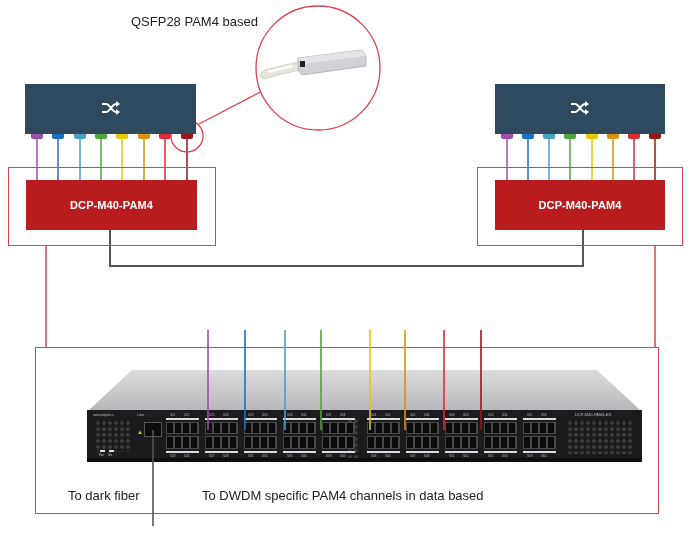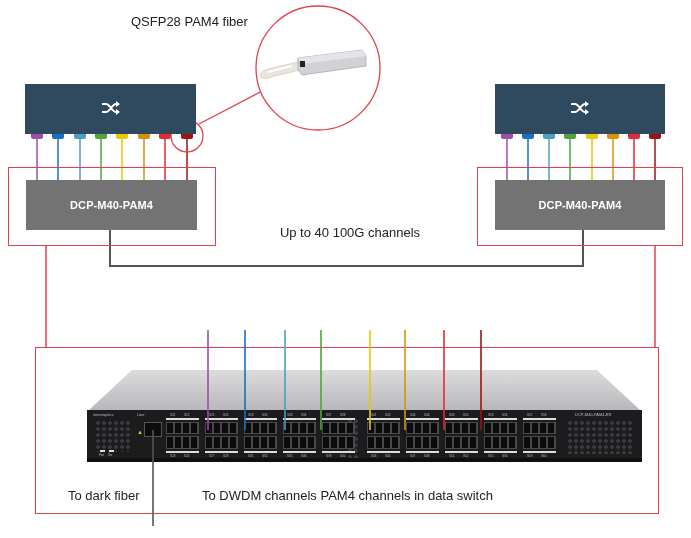--- a/index.html
+++ b/index.html
@@ -1,19 +1,19 @@
 <!DOCTYPE html>
 <html><head>
 <meta charset="utf-8">
 <style>
   html,body{margin:0;padding:0;background:#ffffff;}
   body{width:691px;height:538px;position:relative;overflow:hidden;font-family:"Liberation Sans",sans-serif;color:#222;}
   .abs{position:absolute;}
   .switch{background:#2f4a5e;}
-  .dcp{background:#737373;color:#fff;font-weight:bold;font-size:11px;display:flex;align-items:center;justify-content:center;letter-spacing:0.1px;}
+  .dcp{background:#b91c1c;color:#fff;font-weight:bold;font-size:11px;display:flex;align-items:center;justify-content:center;letter-spacing:0.1px;}
   .redbox{border:1.5px solid #e0404e;box-sizing:border-box;}
   .label{font-size:13px;color:#222;line-height:17px;}
   svg{position:absolute;left:0;top:0;}
   .shuffle{position:absolute;width:20px;height:14px;}
 </style>
 </head>
 <body>
 
 <svg id="lines" width="691" height="538">
     <line x1="46" y1="246" x2="46" y2="347" stroke="#e0404e" stroke-width="1.5"></line>
@@ -55,21 +55,21 @@
     <line x1="199" y1="124" x2="268" y2="88" stroke="#e0404e" stroke-width="1.3"></line>
     <circle cx="318" cy="68" r="62" fill="#fff" stroke="#e0404e" stroke-width="1.3"></circle>
     <path d="M262,78 C258,74 262,70 272,68 L298,62 L300,70 L274,76 C268,78 266,80 262,78 Z" fill="#e8e6dc" stroke="#cfcdc0" stroke-width="0.8"></path>
     <path d="M268,72 L292,66" stroke="#fff" stroke-width="2"></path>
     <polygon points="298,58 362,50 366,56 366,66 302,75 298,70" fill="#d2d2d6" stroke="#a8a8ae" stroke-width="0.8"></polygon>
     <polygon points="298,58 362,50 366,56 302,64" fill="#e4e4e8"></polygon>
     <rect x="300" y="61" width="5" height="6" fill="#222"></rect>
   </svg>
 
 <div class="abs label" style="left:131px;top:13px;">
-  <div>QSFP28 PAM4 fiber</div>
+  <div>QSFP28 PAM4 based</div>
 </div>
 
 <div class="abs switch" style="left:25px;top:84px;width:171px;height:50px;">
   <svg class="shuffle" style="left:76px;top:17px;" viewBox="0 0 20 14">
     <path d="M1 3 H5 C9 3 11 11 15 11 H18 M1 11 H5 C9 11 11 3 15 3 H18" stroke="#fff" stroke-width="2" fill="none"></path>
     <path d="M15 0 L19 3 L15 6 Z M15 8 L19 11 L15 14 Z" fill="#fff"></path>
   </svg>
 </div>
 
 <div class="abs switch" style="left:495px;top:84px;width:170px;height:50px;">
@@ -83,21 +83,20 @@
 <div class="abs dcp" style="left:26px;top:180px;width:171px;height:50px;">
   <span>DCP-M40-PAM4</span>
 </div>
 
 <div class="abs redbox" style="left:477px;top:167px;width:206px;height:79px;"></div>
 <div class="abs dcp" style="left:495px;top:180px;width:170px;height:50px;">
   <span>DCP-M40-PAM4</span>
 </div>
 
 <div class="abs label" style="left:250px;top:224px;width:200px;text-align:center;">
-  <div>Up to 40 100G channels</div>
 </div>
 
 <div class="abs redbox" style="left:35px;top:347px;width:624px;height:167px;"></div>
 
 <div class="abs" style="left:87px;top:370px;width:555px;height:92px;">
   <svg width="555" height="92" style="position:absolute;left:0;top:0;">
     <defs>
       <linearGradient id="topg" x1="0" y1="0" x2="0" y2="1">
         <stop offset="0" stop-color="#dcdcde"></stop>
         <stop offset="1" stop-color="#b8b8bc"></stop>
@@ -197,21 +196,21 @@
       <div class="abs" style="left:454px;top:43px;font-size:3px;color:#bbb;">S58</div>
       <div class="abs" style="left:454px;top:84px;font-size:3px;color:#bbb;">S60</div>
       <div class="abs" style="left:436px;top:48px;width:33px;height:2px;background:#ddd;"></div>
       <div class="abs" style="left:436px;top:81px;width:33px;height:2px;background:#ddd;"></div>
       <div class="abs" style="left:436px;top:52px;width:33px;height:12px;background:repeating-linear-gradient(90deg,#0b0b0c 0 6px,#48484c 6px 8px);border:1px solid #4a4a4e;box-sizing:border-box;"></div>
       <div class="abs" style="left:436px;top:66px;width:33px;height:13px;background:repeating-linear-gradient(90deg,#0b0b0c 0 6px,#48484c 6px 8px);border:1px solid #4a4a4e;box-sizing:border-box;"></div>
     </div>
 </div>
 
 <div class="abs label" style="left:68px;top:487px;">To dark fiber</div>
-<div class="abs label" style="left:202px;top:487px;">To DWDM channels PAM4 channels in data switch</div>
+<div class="abs label" style="left:202px;top:487px;">To DWDM specific PAM4 channels in data based</div>
 
 <svg id="overlay" width="691" height="538">
     <line x1="208" y1="330" x2="208" y2="430" stroke="#9b4fa8" stroke-width="1.6"></line>
     <line x1="245" y1="330" x2="245" y2="430" stroke="#1a6fc0" stroke-width="1.6"></line>
     <line x1="285" y1="330" x2="285" y2="430" stroke="#4aa0c0" stroke-width="1.6"></line>
     <line x1="321" y1="330" x2="321" y2="430" stroke="#4fa43c" stroke-width="1.6"></line>
     <line x1="370" y1="330" x2="370" y2="430" stroke="#e6c800" stroke-width="1.6"></line>
     <line x1="405" y1="330" x2="405" y2="430" stroke="#d9900e" stroke-width="1.6"></line>
     <line x1="444" y1="330" x2="444" y2="430" stroke="#e02a35" stroke-width="1.6"></line>
     <line x1="481" y1="330" x2="481" y2="430" stroke="#9a1515" stroke-width="1.6"></line>

